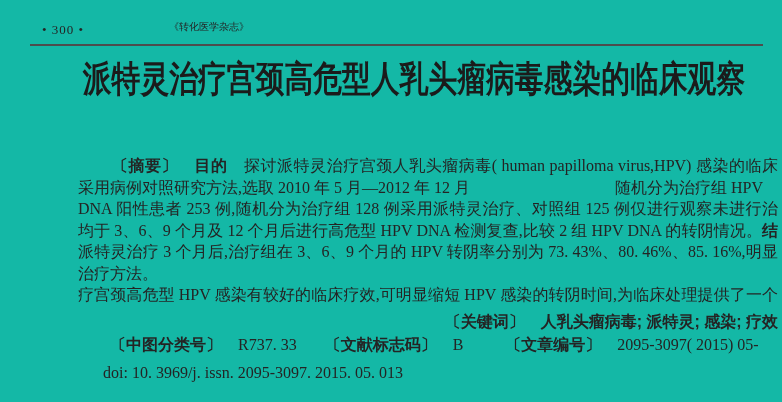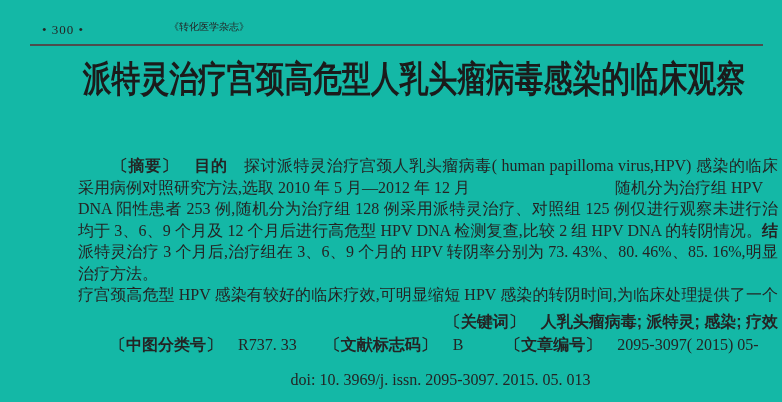--- a/index.html
+++ b/index.html
@@ -53,15 +53,15 @@
   <div class="abstract">
       <div class="abs-line just" style="padding-left: 34px;"><span class="bold hei">〔摘要〕　目的　</span><span>探讨派特灵治疗宫颈人乳头瘤病毒( human papilloma virus,HPV) 感染的临床疗效。</span><span class="bold hei">方法</span></div>
       <div class="abs-line"><span>采用病例对照研究方法,选取 2010 年 5 月—2012 年 12 月</span><span class="spacer" style="width: 145px;"></span><span>随机分为治疗组 HPV</span></div>
       <div class="abs-line just"><span>DNA 阳性患者 253 例,随机分为治疗组 128 例采用派特灵治疗、对照组 125 例仅进行观察未进行治疗。2 组</span></div>
       <div class="abs-line just"><span>均于 3、6、9 个月及 12 个月后进行高危型 HPV DNA 检测复查,比较 2 组 HPV DNA 的转阴情况。</span><span class="bold hei">结果</span><span>　应用</span></div>
       <div class="abs-line just"><span>派特灵治疗 3 个月后,治疗组在 3、6、9 个月的 HPV 转阴率分别为 73. 43%、80. 46%、85. 16%,明显高于对照组</span></div>
       <div class="abs-line"><span>治疗方法。</span></div>
       <div class="abs-line just"><span>疗宫颈高危型 HPV 感染有较好的临床疗效,可明显缩短 HPV 感染的转阴时间,为临床处理提供了一个新的</span></div>
       <div class="abs-line" style="padding-left: 32px; margin-top: 5px; text-align: right;"><span class="bold hei">〔关键词〕</span><span class="bold hei">　人乳头瘤病毒; 派特灵; 感染; 疗效</span></div>
       <div class="abs-line" style="padding-left: 32px; margin-top: 2px;"><span class="bold hei">〔中图分类号〕</span><span>　R737. 33</span><span class="spacer" style="width: 28px;"></span><span class="bold hei">〔文献标志码〕</span><span>　B</span><span class="spacer" style="width: 42px;"></span><span class="bold hei">〔文章编号〕</span><span>　2095-3097( 2015) 05-0300-03</span></div>
-      <div class="abs-line" style="padding-left: 25px; margin-top: 13px; text-align: center;"><span>doi: 10. 3969/j. issn. 2095-3097. 2015. 05. 013</span></div>
+      <div class="abs-line" style="padding-left: 25px; margin-top: 6px;"><span>doi: 10. 3969/j. issn. 2095-3097. 2015. 05. 013</span></div>
     </div>
 </div>
 
 </body></html>

